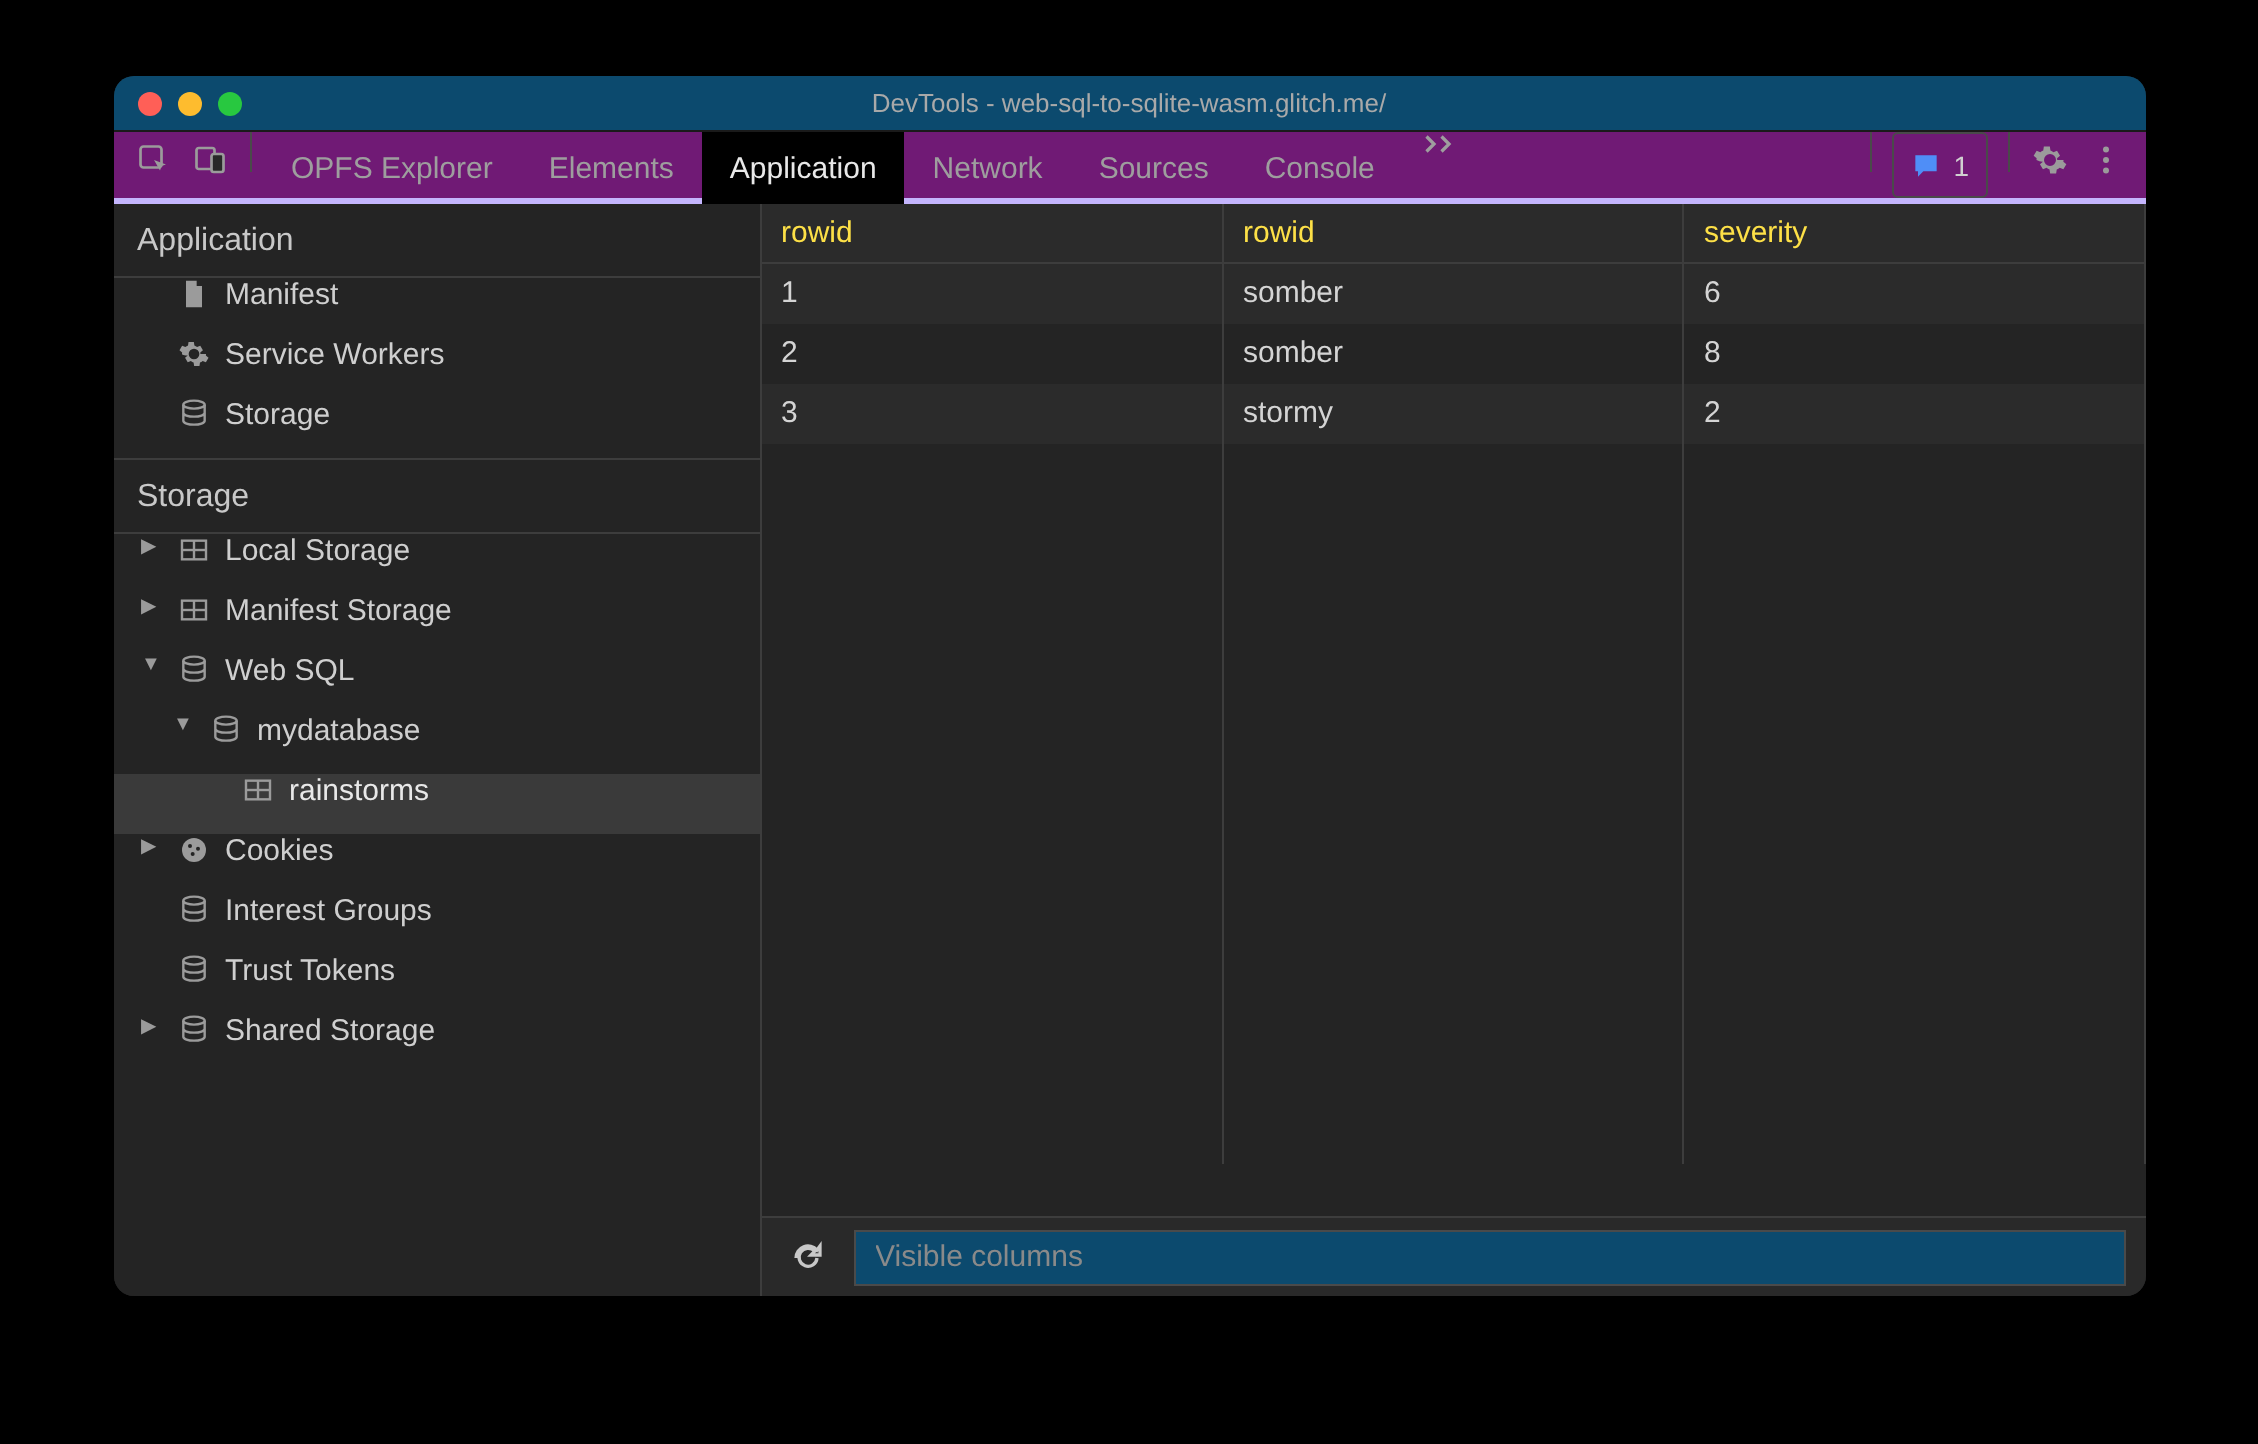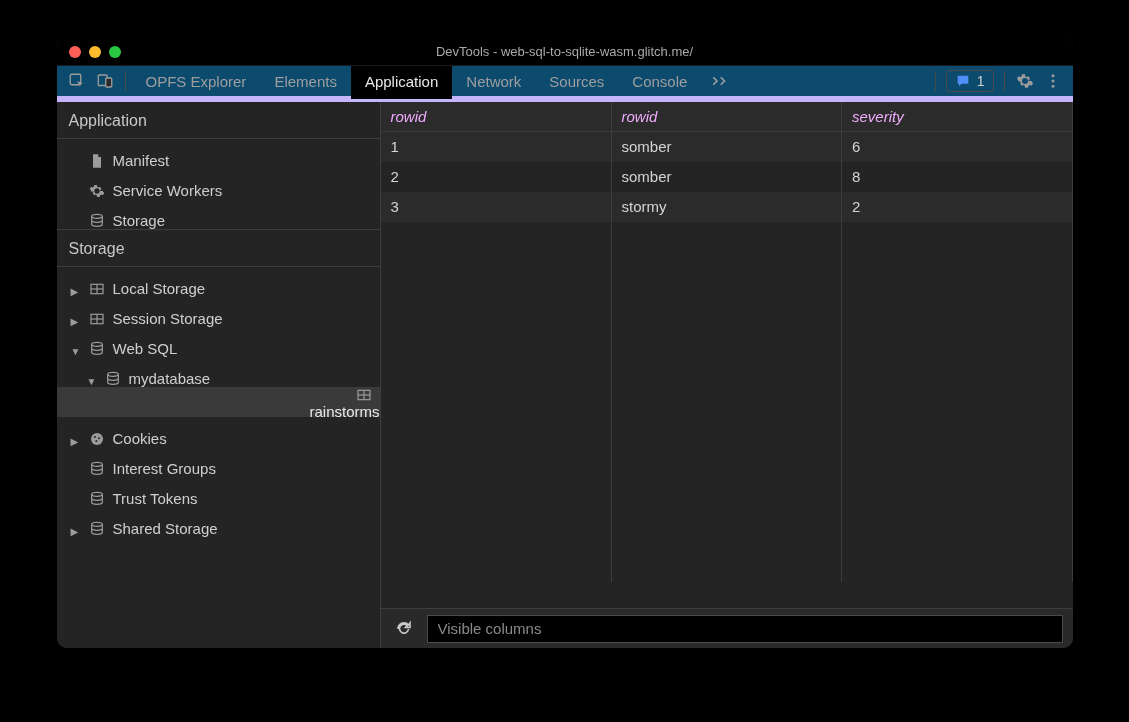--- a/index.html
+++ b/index.html
@@ -19,21 +19,21 @@
     height: 610px;
     background: #242424;
     border-radius: 10px;
     overflow: hidden;
     box-shadow: 0 10px 40px rgba(0,0,0,0.6);
     display: flex;
     flex-direction: column;
   }
   .titlebar {
     height: 28px;
-    background: #000000;
+    background: #0c4a6e;
     display: flex;
     align-items: center;
     padding: 0 12px;
     border-bottom: 1px solid #1a1a1a;
     position: relative;
   }
   .traffic { display: flex; gap: 8px; }
   .tl { width: 12px; height: 12px; border-radius: 50%; }
   .tl.red { background: #ff5f57; }
   .tl.yellow { background: #febc2e; }
@@ -42,24 +42,23 @@
     position: absolute;
     left: 0; right: 0;
     text-align: center;
     font-size: 13px;
     color: #a9a9a9;
     pointer-events: none;
     font-weight: 500;
   }
   .toolbar {
     height: 36px;
-    background: #0c4a6e;
+    background: #701a75;
     display: flex;
-    align-items: center;
-    border-bottom: 6px solid #c4b5fd;
+    border-bottom: 3px solid #c4b5fd;
     padding: 0 6px;
   }
   .tb-icon {
     width: 28px; height: 28px;
     display: flex; align-items: center; justify-content: center;
     color: #9b9b9b;
     cursor: pointer;
   }
   .tb-divider { width: 1px; height: 20px; background: #4a4a4a; margin: 0 6px; }
   .tabs { display: flex; align-items: stretch; height: 36px; }
@@ -98,51 +97,50 @@
   .sidebar::-webkit-scrollbar-track { background: transparent; }
   .section-hdr {
     padding: 10px 12px 8px;
     color: #c8c8c8;
     font-size: 16px;
     border-bottom: 1px solid #3d3d3d;
     border-top: 1px solid #3d3d3d;
   }
   .section-hdr:first-child { border-top: none; }
   .tree-item {
-    display: flex; align-items: flex-end;
+    display: flex; align-items: flex-start;
     height: 30px;
     color: #cfcfcf;
     font-size: 15px;
     cursor: pointer;
     padding-left: 14px;
   }
   .tree-item.selected { background: #3a3a3a; color: #e8e8e8; }
   .disclosure {
     width: 12px;
     display: inline-flex;
     color: #9b9b9b;
     font-size: 10px;
     margin-right: 4px;
   }
   .ticon { width: 20px; display: inline-flex; align-items: center; justify-content: center; margin-right: 6px; color: #9b9b9b; }
   .indent1 { padding-left: 30px; }
-  .indent2 { padding-left: 46px; flex-direction: column; }
+  .indent2 { padding-left: 46px; }
   .main { flex: 1; display: flex; flex-direction: column; min-width: 0; }
   .dtable { flex: 1; overflow: auto; }
   .dtable table { width: 100%; border-collapse: collapse; table-layout: fixed; }
   .dtable th {
     text-align: left;
     padding: 6px 10px;
-    color: #f0abfc;
+    color: #fde047;
     font-weight: 400;
     font-size: 15px;
     border-right: 1px solid #3d3d3d;
     border-bottom: 1px solid #3d3d3d;
     background: #2b2b2b;
-    font-style: italic;
   }
   .dtable td {
     padding: 5px 10px;
     color: #d4d4d4;
     font-size: 15px;
     border-right: 1px solid #3d3d3d;
     height: 30px;
   }
   .dtable tr.even { background: #242424; }
   .dtable tr.odd { background: #2b2b2b; }
@@ -152,21 +150,21 @@
     border-top: 1px solid #3d3d3d;
     display: flex;
     align-items: center;
     padding: 0 10px;
     gap: 10px;
     background: #292929;
   }
   .bottombar input {
     flex: 1;
     height: 28px;
-    background: #000000;
+    background: #0c4a6e;
     border: 1px solid #4a4a4a;
     color: #c8c8c8;
     padding: 0 10px;
     font-size: 15px;
     outline: none;
   }
   .bottombar input::placeholder { color: #8a8a8a; }
   .refresh-btn { color: #c8c8c8; cursor: pointer; padding: 4px; }
   svg { display: block; }
 </style>
@@ -279,21 +277,21 @@
         </div>
         <div class="tree-item">
           <span class="disclosure">▶</span>
           <span class="ticon">
             <svg width="16" height="16" viewBox="0 0 24 24" fill="none" stroke="currentColor" stroke-width="1.8">
               <rect x="3" y="5" width="18" height="14"></rect>
               <line x1="3" y1="12" x2="21" y2="12"></line>
               <line x1="12" y1="5" x2="12" y2="19"></line>
             </svg>
           </span>
-          <span>Session Storage</span>
+          <span>Manifest Storage</span>
         </div>
         <div class="tree-item">
           <span class="disclosure">▼</span>
           <span class="ticon">
             <svg width="16" height="16" viewBox="0 0 24 24" fill="none" stroke="currentColor" stroke-width="1.8">
               <ellipse cx="12" cy="5" rx="8" ry="3"></ellipse>
               <path d="M4 5v6c0 1.7 3.6 3 8 3s8-1.3 8-3V5 M4 11v6c0 1.7 3.6 3 8 3s8-1.3 8-3v-6"></path>
             </svg>
           </span>
           <span>Web SQL</span>

